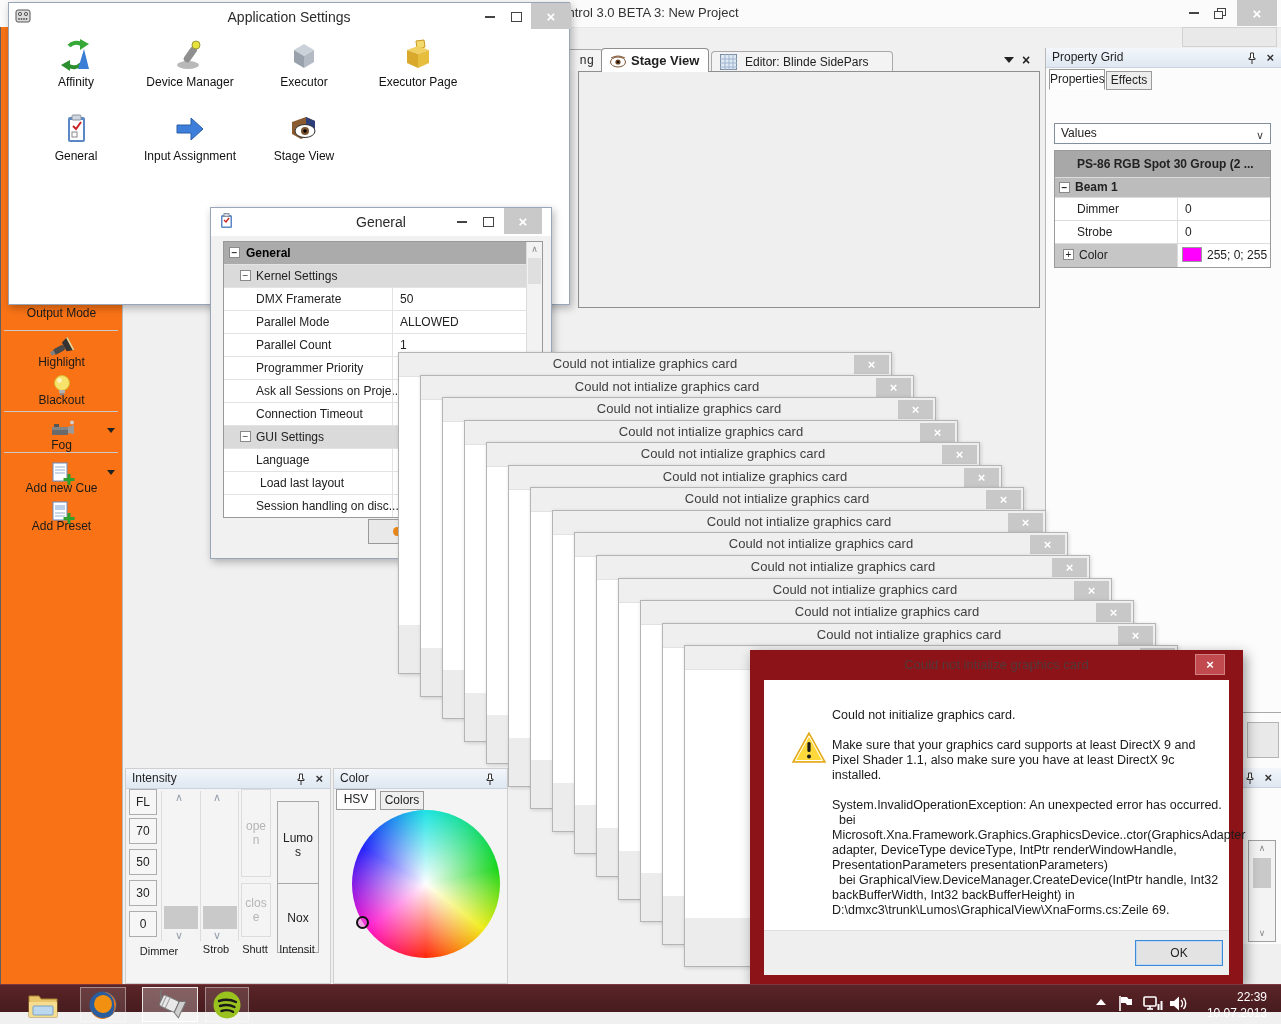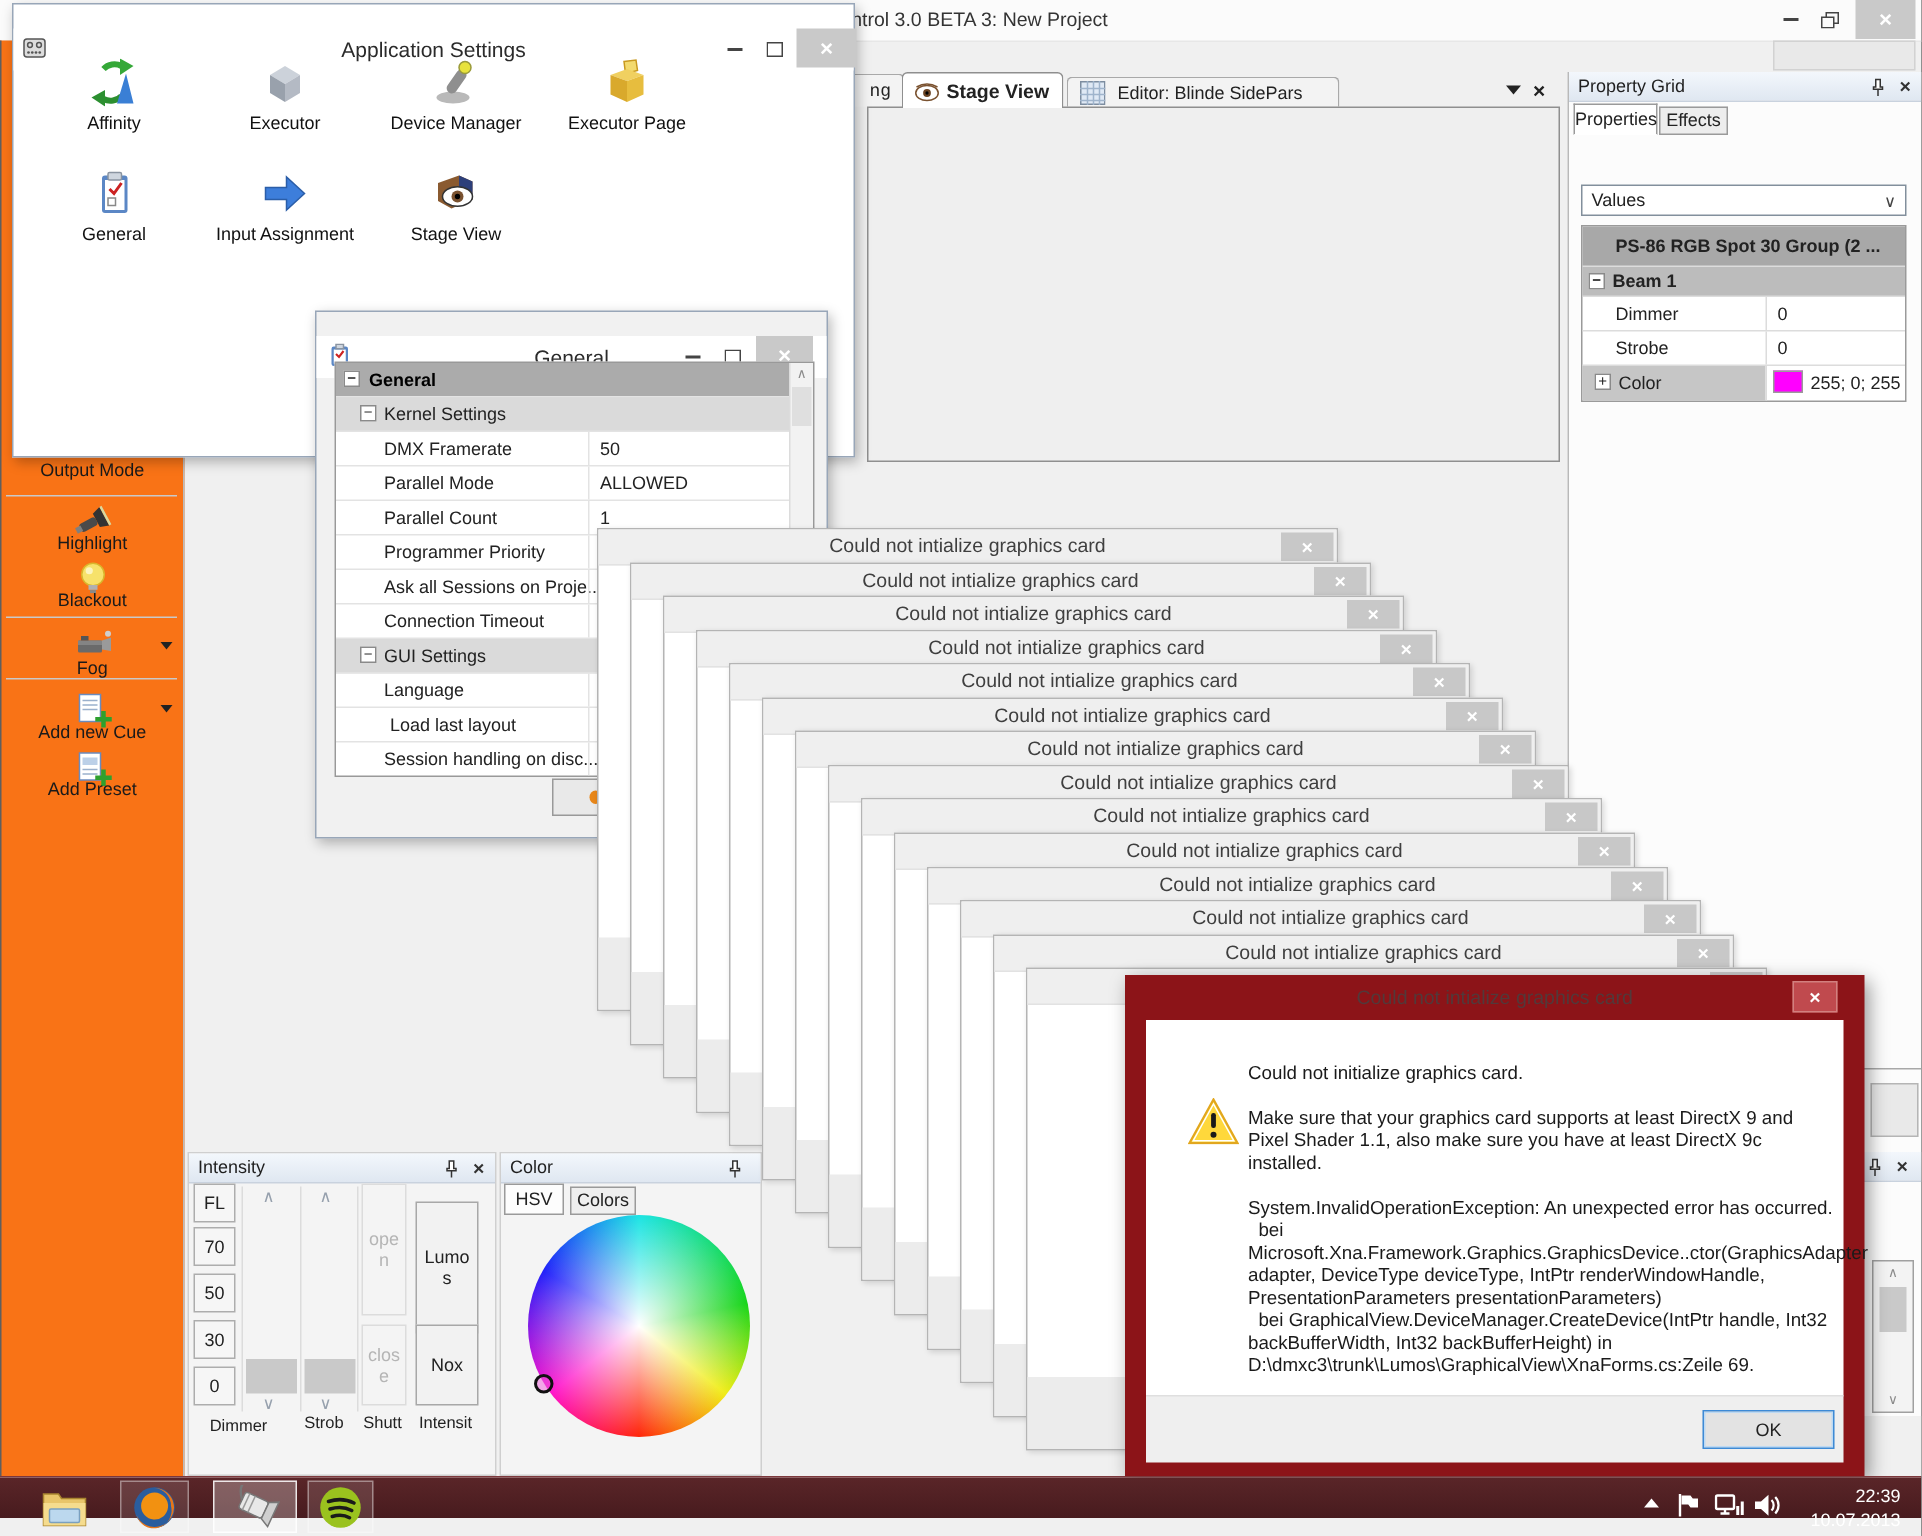--- a/index.html
+++ b/index.html
@@ -19,21 +19,21 @@
   
   .tab{box-sizing:border-box;border:1px solid #a9a9a9;border-bottom:none;border-radius:4px 4px 0 0;
        display:flex;align-items:center;font-size:12px;background:#f3f3f3;}
   #tab-active{background:#fff;border-color:#8f8f8f;font-weight:bold;font-size:13px;z-index:3;}
   #stage-box{left:578px;top:71px;width:462px;height:237px;background:#efefef;border:1px solid #8f8f8f;box-sizing:border-box;}
   .tri-down{width:0;height:0;border-left:5px solid transparent;border-right:5px solid transparent;border-top:6px solid #222;}
   .xglyph{font-size:14px;font-weight:bold;color:#222;line-height:1;}
 
   
   .dlg{background:#fff;border:1px solid #98a6b8;box-shadow:2px 3px 8px rgba(0,0,0,.28);box-sizing:border-box;}
-  .dlg-title{position:absolute;left:0;top:16px;right:0;height:28px;background:#fff;}
+  .dlg-title{position:absolute;left:0;top:0;right:0;height:28px;background:#fff;}
   .dlg-title .cap{position:absolute;left:0;right:0;top:6px;text-align:center;font-size:14px;color:#2b2b2b;}
   .glyph-min{width:10px;height:2px;background:#444;}
 
   
   #as-grid{position:absolute;left:10px;top:30px;width:460px;display:grid;grid-template-columns:repeat(4,114px);grid-auto-rows:74px;}
   .as-item{display:flex;flex-direction:column;align-items:center;justify-content:flex-start;padding-top:6px;}
   .as-item .lbl{font-size:12px;margin-top:4px;color:#111;}
 
   
   #gen-grid{position:absolute;left:12px;top:33px;width:318px;height:275px;border:1px solid #999;
@@ -334,21 +334,21 @@
     <span class="chev" style="left:33px;top:160px;">∨</span>
 
     <span class="chev" style="left:71px;top:22px;">∧</span>
     <div class="fader-thumb" style="left:77px;top:137px;"></div>
     <span class="chev" style="left:71px;top:160px;">∨</span>
 
     <div class="big-btn disabled" style="left:115px;top:20px;width:30px;height:88px;">open</div>
     <div class="big-btn disabled" style="left:115px;top:114px;width:30px;height:54px;">close</div>
 
     <div class="big-btn" style="left:151px;top:20px;width:42px;height:88px;margin-top:12px;">Lumos</div>
-    <div class="big-btn" style="left:151px;top:114px;width:42px;height:54px;">Nox</div>
+    <div class="big-btn" style="left:151px;top:114px;width:42px;height:70px;">Nox</div>
 
     <span class="col-lbl" style="left:33px;top:176px;">Dimmer</span>
     <span class="col-lbl" style="left:90px;top:174px;">Strob</span>
     <span class="col-lbl" style="left:129px;top:174px;">Shutt</span>
     <span class="col-lbl" style="left:171px;top:174px;">Intensit</span>
   </div>
 
   <div class="abs" style="left:333px;top:768px;width:175px;height:216px;background:#f4f4f4;border:1px solid #cfcfcf;box-sizing:border-box;z-index:2;">
     <div class="panel-hdr">
       <span>Color</span>
@@ -401,36 +401,36 @@
               <path d="M21 25 A10 10 0 0 1 9 27" fill="none" stroke="#2c8f30" stroke-width="4"></path>
               <polygon points="10,21 1,26 10,32" fill="#2c8f30"></polygon>
               <polygon points="18,30 29,30 24,10" fill="#3a7fd5"></polygon>
             </svg>
           </span>
           <span class="lbl">Affinity</span>
         </div>
         <div class="as-item">
           <span>
             <svg width="32" height="32" viewBox="0 0 32 32">
+              <ellipse cx="14" cy="26" rx="11" ry="4" fill="#b9b9b9"></ellipse>
+              <rect x="13" y="6" width="7" height="18" rx="3.5" fill="#8f8f8f" transform="rotate(35 16 15)"></rect>
+              <circle cx="22" cy="6" r="4" fill="#e7e23c" stroke="#9a9a3a"></circle>
+            </svg>
+          </span>
+          <span class="lbl">Device Manager</span>
+        </div>
+        <div class="as-item">
+          <span>
+            <svg width="32" height="32" viewBox="0 0 32 32">
               <polygon points="6,11 16,5 26,11 16,17" fill="#ccd2da"></polygon>
               <polygon points="6,11 16,17 16,29 6,23" fill="#99a1ac"></polygon>
               <polygon points="26,11 16,17 16,29 26,23" fill="#b4bac4"></polygon>
             </svg>
           </span>
           <span class="lbl">Executor</span>
-        </div>
-        <div class="as-item">
-          <span>
-            <svg width="32" height="32" viewBox="0 0 32 32">
-              <ellipse cx="14" cy="26" rx="11" ry="4" fill="#b9b9b9"></ellipse>
-              <rect x="13" y="6" width="7" height="18" rx="3.5" fill="#8f8f8f" transform="rotate(35 16 15)"></rect>
-              <circle cx="22" cy="6" r="4" fill="#e7e23c" stroke="#9a9a3a"></circle>
-            </svg>
-          </span>
-          <span class="lbl">Device Manager</span>
         </div>
         <div class="as-item">
           <span>
             <svg width="32" height="32" viewBox="0 0 32 32">
               <polygon points="14,2 22,1 23,8 15,10" fill="#f3da6e" stroke="#c9991f"></polygon>
               <polygon points="5,11 16,7 27,11 16,15" fill="#f0d060"></polygon>
               <polygon points="5,11 16,15 16,29 5,24" fill="#d9a92c"></polygon>
               <polygon points="27,11 16,15 16,29 27,24" fill="#e7bd3e"></polygon>
             </svg>
           </span>

